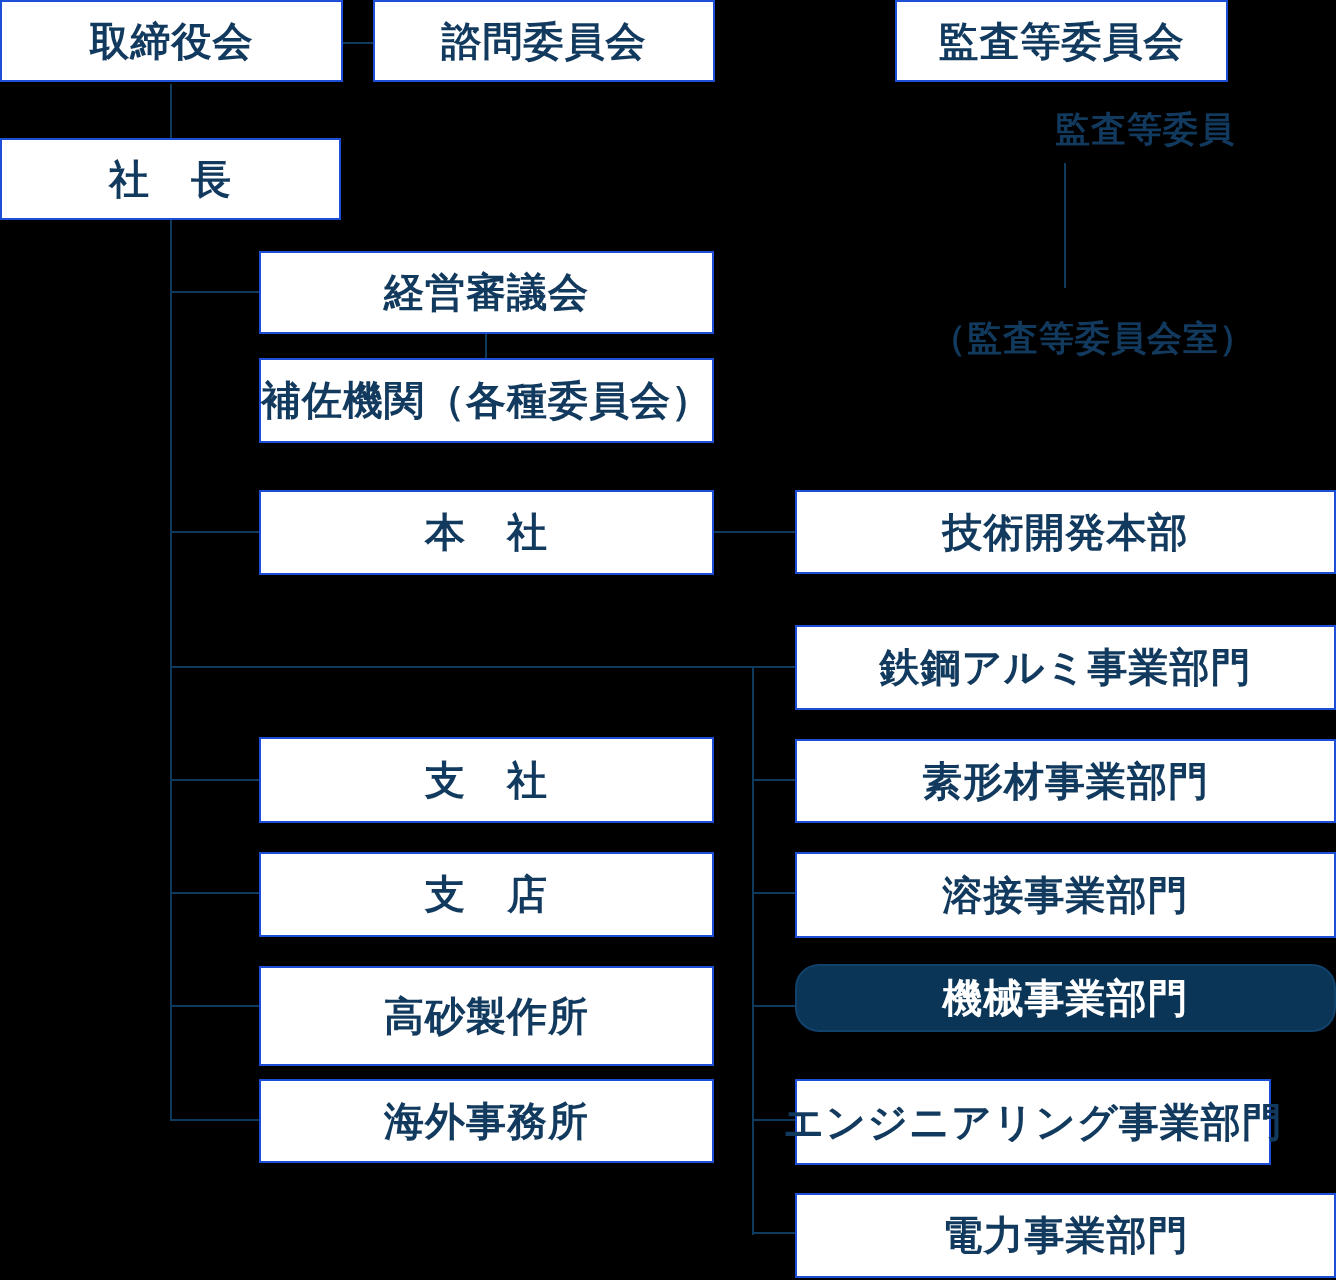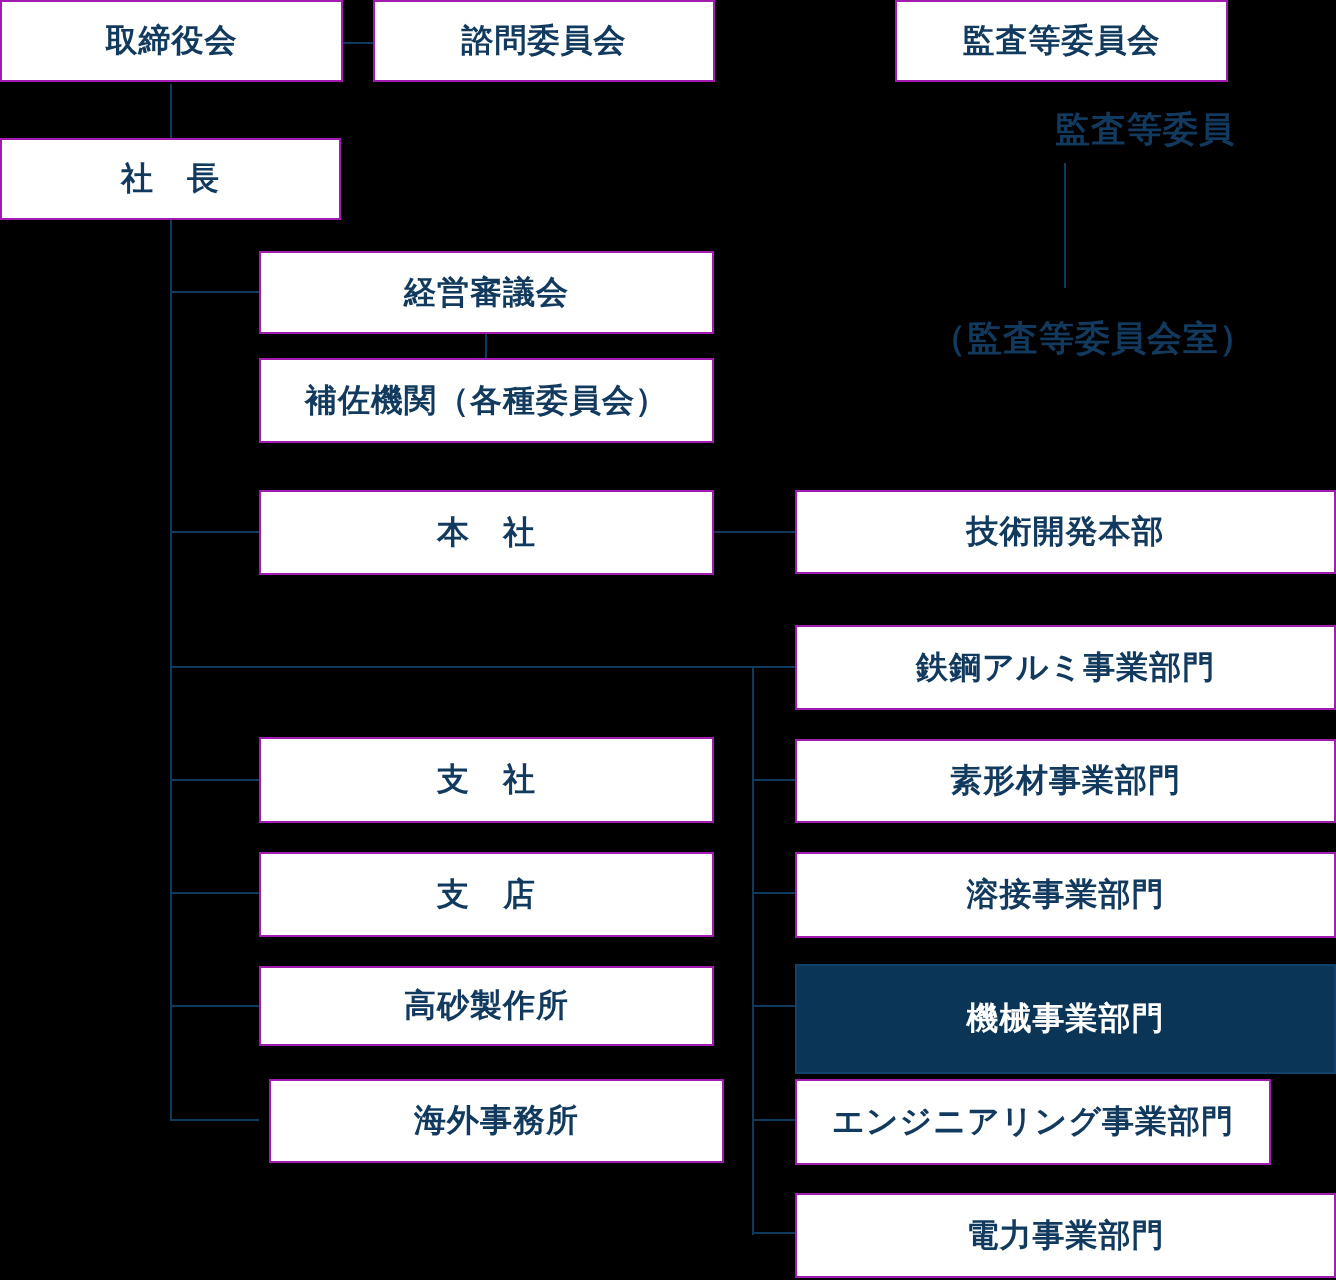--- a/index.html
+++ b/index.html
@@ -11,48 +11,48 @@
     background:#000;
     overflow:hidden;
     font-family:"Liberation Sans","DejaVu Sans",sans-serif;
     font-weight:bold;
   }
   
   .box{
     position:absolute;
     box-sizing:border-box;
     background:#fff;
-    border:2px solid #a21caf;
+    border:2px solid #1d4ed8;
     color:#123a5e;
     display:flex;align-items:center;justify-content:center;
-    font-size:32px;
+    font-size:40px;
     letter-spacing:1px;
     white-space:nowrap;
   }
   .box.dark{
     background:#0a3557;
     border-color:#11426b;
     color:#ffffff;
   }
   .b-board     {left:0;    top:2;    width:343px;height:82px;}
   .b-advisory  {left:373px;top:2;    width:342px;height:82px;}
   .b-audit     {left:895px;top:2;    width:333px;height:82px;}
   .b-president {left:0;    top:138px;width:341px;height:82px;}
   .b-council   {left:259px;top:251px;width:455px;height:83px;}
   .b-support   {left:259px;top:358px;width:455px;height:85px;}
   .b-honsha    {left:259px;top:490px;width:455px;height:85px;}
   .b-shisha    {left:259px;top:737px;width:455px;height:86px;}
   .b-shiten    {left:259px;top:852px;width:455px;height:85px;}
-  .b-takasago  {left:259px;top:966px;width:455px;height:80px;}
-  .b-kaigai    {left:259px;top:1079px;width:455px;height:84px;margin-left:10px;}
+  .b-takasago  {left:259px;top:966px;width:455px;height:100px;}
+  .b-kaigai    {left:259px;top:1079px;width:455px;height:84px;}
   .b-gijutsu   {left:795px;top:490px;width:541px;height:84px;}
   .b-tekko     {left:795px;top:625px;width:541px;height:85px;}
   .b-sokeizai  {left:795px;top:739px;width:541px;height:84px;}
   .b-yosetsu   {left:795px;top:852px;width:541px;height:86px;text-align:center;}
-  .b-kikai     {left:795px;top:964px;width:541px;height:110px;}
+  .b-kikai     {left:795px;top:964px;width:541px;height:68px;border-radius:24px;}
   .b-eng       {left:795px;top:1079px;width:476px;height:86px;}
   .b-denryoku  {left:795px;top:1193px;width:541px;height:85px;}
   
   .note{
     position:absolute;
     color:#123a5e;
     font-size:35px;
     text-align:right;
     white-space:nowrap;
     letter-spacing:1px;

